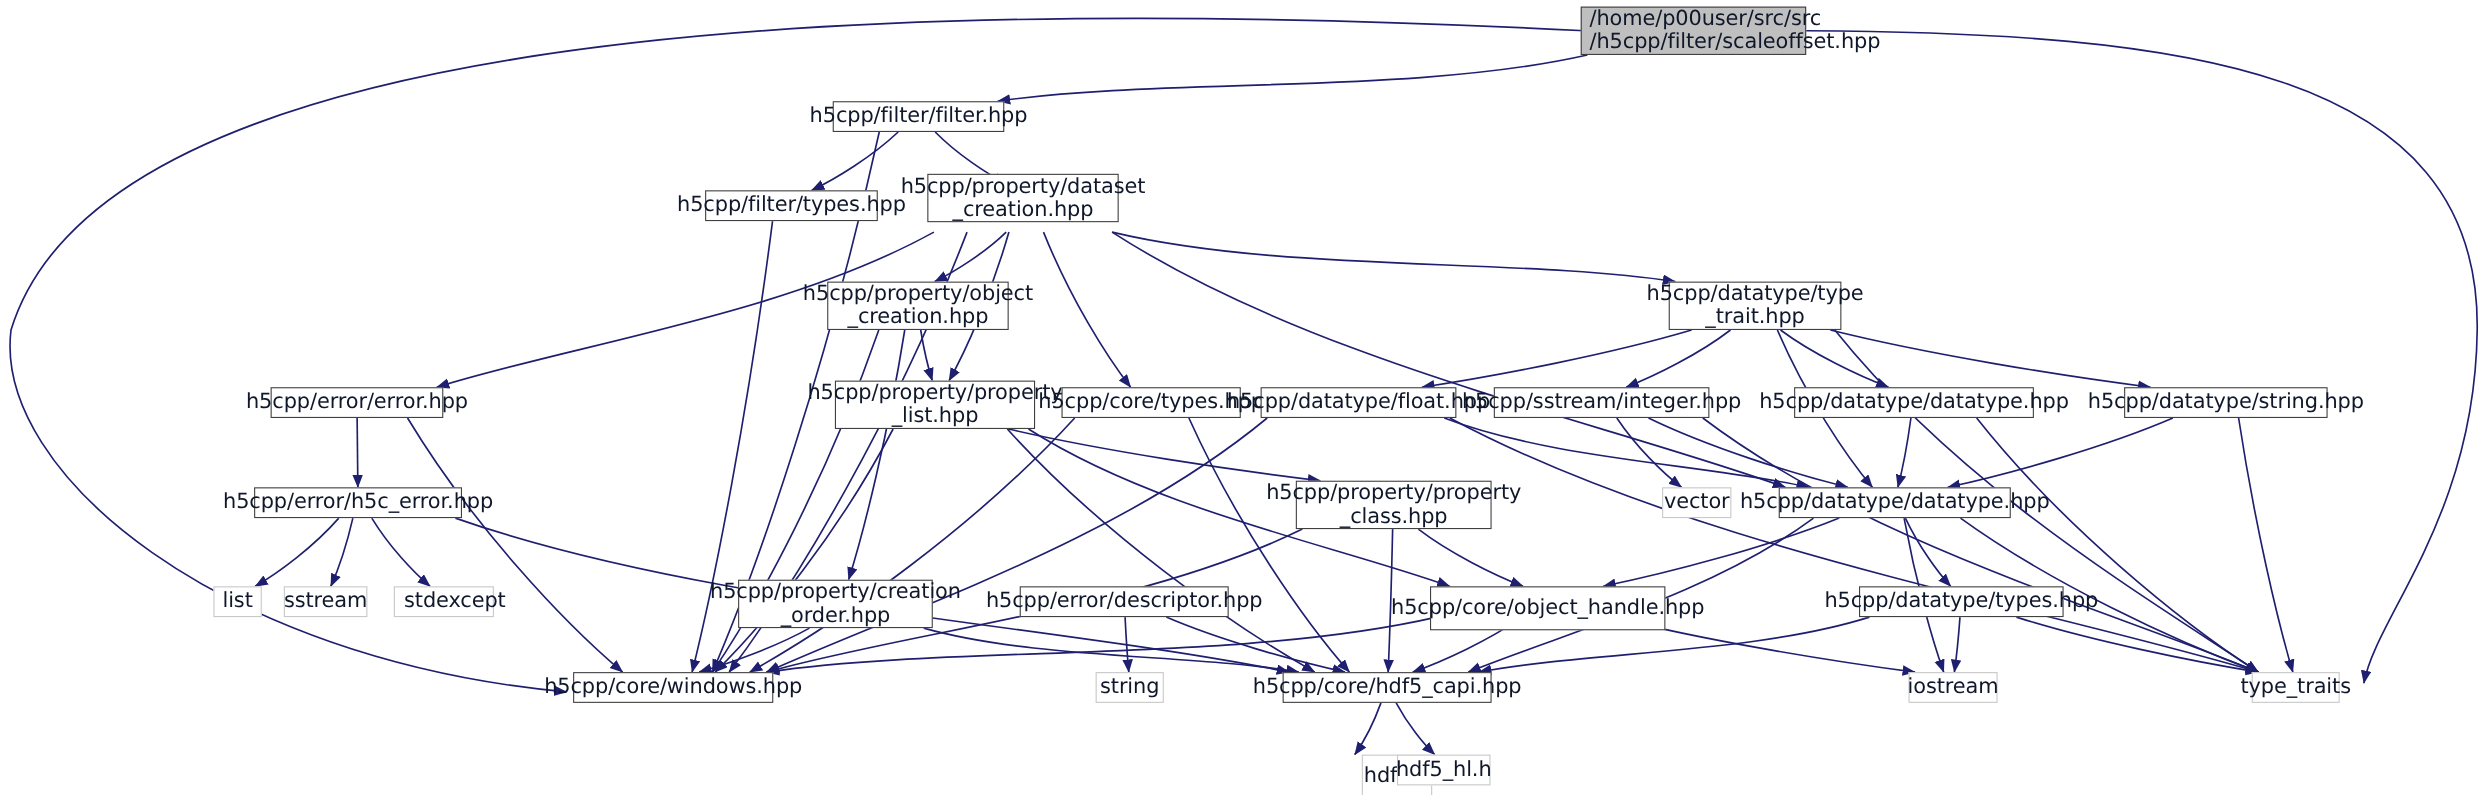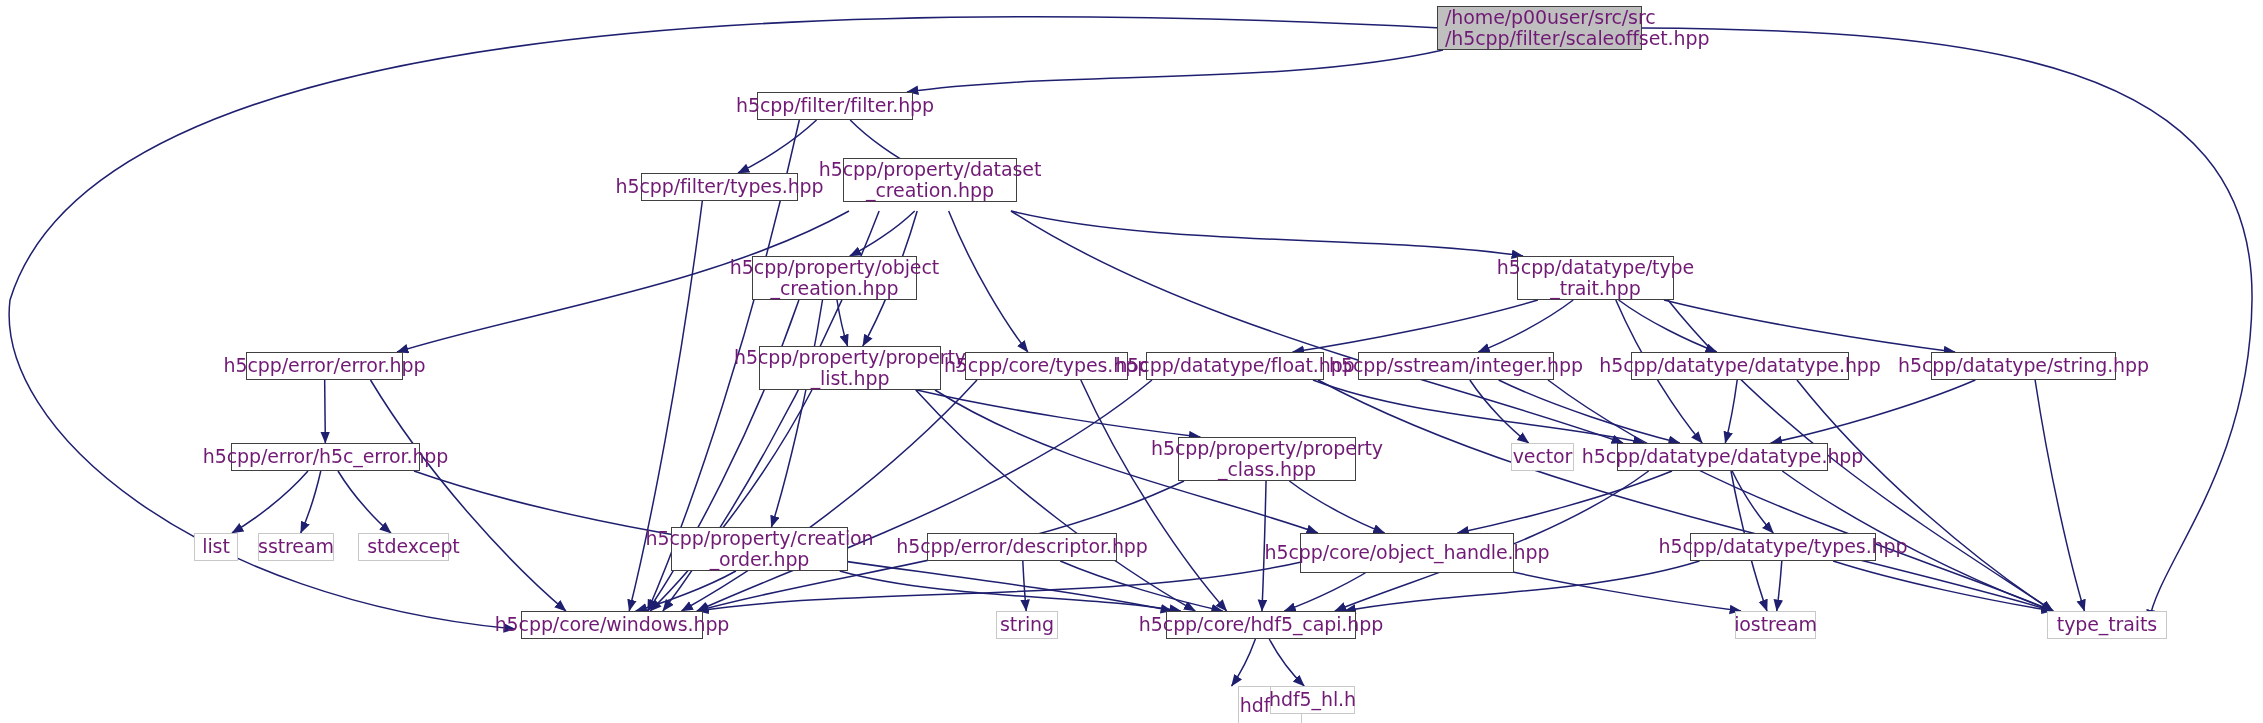--- a/index.html
+++ b/index.html
@@ -12,21 +12,21 @@
     overflow:hidden;
   }
   #edges{position:absolute;left:0;top:0;width:2263px;height:723px;}
   .node{
     position:absolute;
     box-sizing:border-box;
     display:flex;
     align-items:center;
     justify-content:center;
     text-align:center;
-    color:#701a75;
+    color:#0f172a;
     font-size:19px;
     line-height:1.12;
     white-space:pre;
     letter-spacing:-0.1px;
     background:#ffffff;
     border:1.5px solid #404040;
     z-index:5;
   }
   .node.sys{
     border:1.5px solid #c8c8c8;
@@ -146,17 +146,17 @@
       <div class="node sys" style="left: 358px; top: 533px; width: 91px; height: 28px; padding-left: 20px;">stdexcept</div>
       <div class="node" style="left: 671px; top: 527px; width: 177px; height: 44px;">h5cpp/property/creation
 _order.hpp</div>
       <div class="node" style="left: 927px; top: 533px; width: 190px; height: 28px;">h5cpp/error/descriptor.hpp</div>
       <div class="node" style="left: 1300px; top: 533px; width: 214px; height: 40px;">h5cpp/core/object_handle.hpp</div>
       <div class="node" style="left: 1690px; top: 533px; width: 186px; height: 28px;">h5cpp/datatype/types.hpp</div>
       <div class="node" style="left: 521px; top: 611px; width: 182px; height: 28px;">h5cpp/core/windows.hpp</div>
       <div class="node sys" style="left: 996px; top: 611px; width: 62px; height: 28px;">string</div>
       <div class="node" style="left: 1166px; top: 611px; width: 190px; height: 28px;">h5cpp/core/hdf5_capi.hpp</div>
       <div class="node sys" style="left: 1735px; top: 611px; width: 81px; height: 28px;">iostream</div>
-      <div class="node sys" style="left: 2047px; top: 611px; width: 120px; height: 28px;">type_traits</div>
+      <div class="node sys" style="left: 2047px; top: 611px; width: 80px; height: 28px;">type_traits</div>
       <div class="node sys" style="left: 1194px; top: 686px; width: 64px; height: 40px; margin-left: 44px;">hdf5.h</div>
       <div class="node sys" style="left: 1270px; top: 686px; width: 85px; height: 28px;">hdf5_hl.h</div>
     </div>
 </div>
 
 </body></html>

